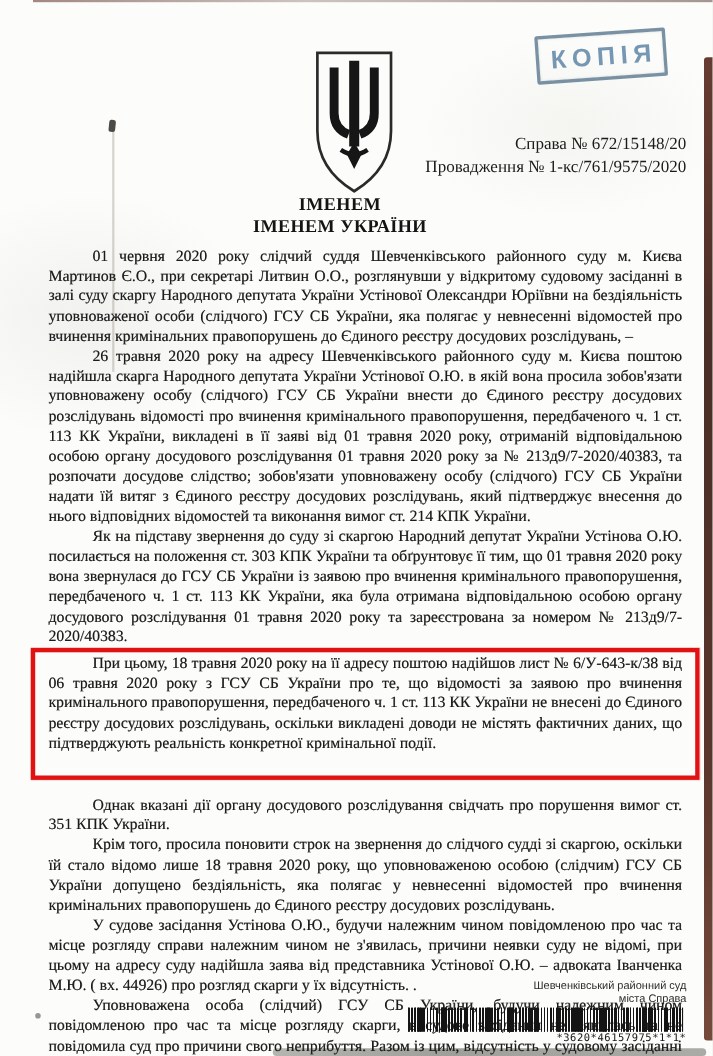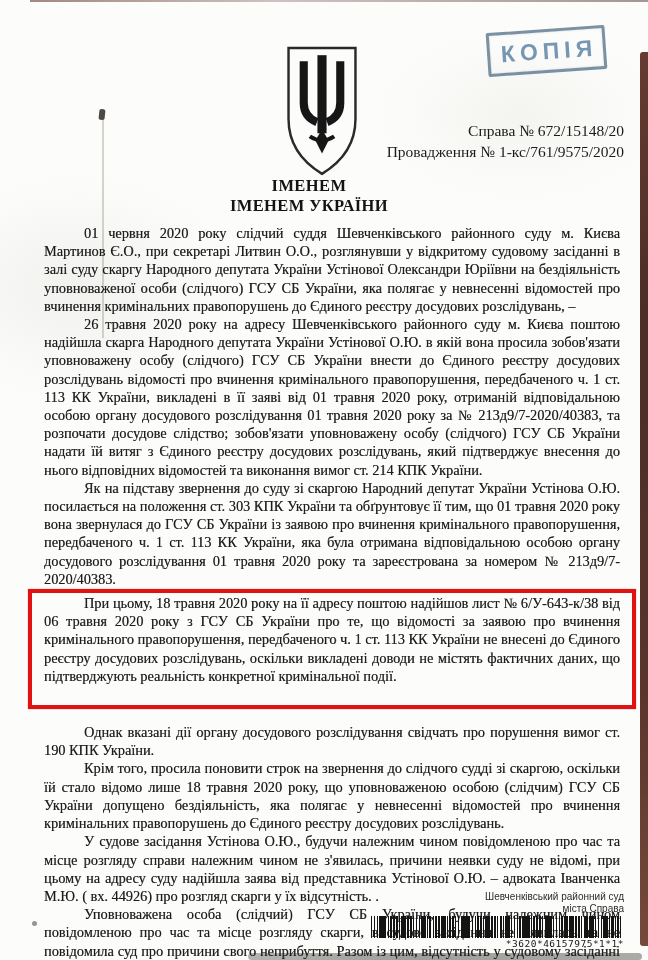--- a/index.html
+++ b/index.html
@@ -117,21 +117,21 @@
     <div>ІМЕНЕМ УКРАЇНИ</div>
   </div>
 
   <div class="body-text">
     <p>01 червня 2020 року слідчий суддя Шевченківського районного суду м. Києва Мартинов Є.О., при секретарі Литвин О.О., розглянувши у відкритому судовому засіданні в залі суду скаргу Народного депутата України Устінової Олександри Юріївни на бездіяльність уповноваженої особи (слідчого) ГСУ СБ України, яка полягає у невнесенні відомостей про вчинення кримінальних правопорушень до Єдиного реєстру досудових розслідувань, –</p>
     <p>26 травня 2020 року на адресу Шевченківського районного суду м. Києва поштою надійшла скарга Народного депутата України Устінової О.Ю. в якій вона просила зобов'язати уповноважену особу (слідчого) ГСУ СБ України внести до Єдиного реєстру досудових розслідувань відомості про вчинення кримінального правопорушення, передбаченого ч. 1 ст. 113 КК України, викладені в її заяві від 01 травня 2020 року, отриманій відповідальною особою органу досудового розслідування 01 травня 2020 року за № 213д9/7-2020/40383, та розпочати досудове слідство; зобов'язати уповноважену особу (слідчого) ГСУ СБ України надати їй витяг з Єдиного реєстру досудових розслідувань, який підтверджує внесення до нього відповідних відомостей та виконання вимог ст. 214 КПК України.</p>
     <p>Як на підставу звернення до суду зі скаргою Народний депутат України Устінова О.Ю. посилається на положення ст. 303 КПК України та обґрунтовує її тим, що 01 травня 2020 року вона звернулася до ГСУ СБ України із заявою про вчинення кримінального правопорушення, передбаченого ч. 1 ст. 113 КК України, яка була отримана відповідальною особою органу досудового розслідування 01 травня 2020 року та зареєстрована за номером № 213д9/7-2020/40383.</p>
     <div class="highlight-box">
       <p>При цьому, 18 травня 2020 року на її адресу поштою надійшов лист № 6/У-643-к/38 від 06 травня 2020 року з ГСУ СБ України про те, що відомості за заявою про вчинення кримінального правопорушення, передбаченого ч. 1 ст. 113 КК України не внесені до Єдиного реєстру досудових розслідувань, оскільки викладені доводи не містять фактичних даних, що підтверджують реальність конкретної кримінальної події.</p>
     </div>
-    <p>Однак вказані дії органу досудового розслідування свідчать про порушення вимог ст. 190 КПК України.</p>
+    <p>Однак вказані дії органу досудового розслідування свідчать про порушення вимог ст. 351 КПК України.</p>
     <p>Крім того, просила поновити строк на звернення до слідчого судді зі скаргою, оскільки їй стало відомо лише 18 травня 2020 року, що уповноваженою особою (слідчим) ГСУ СБ України допущено бездіяльність, яка полягає у невнесенні відомостей про вчинення кримінальних правопорушень до Єдиного реєстру досудових розслідувань.</p>
     <p>У судове засідання Устінова О.Ю., будучи належним чином повідомленою про час та місце розгляду справи належним чином не з'явилась, причини неявки суду не відомі, при цьому на адресу суду надійшла заява від представника Устінової О.Ю. – адвоката Іванченка М.Ю. ( вх. 44926) про розгляд скарги у їх відсутність. .</p>
     <p>Уповноважена особа (слідчий) ГСУ СБ України, будучи належним чином повідомленою про час та місце розгляду скарги, в судове засідання не з'явилась та не повідомила суд про причини свого неприбуття. Разом із цим, відсутність у судовому засіданні особи, бездіяльність якої оскаржується, не перешкоджає розгляду скарги.</p>
   </div>
 
   <div class="court-stamp">
     <div class="line">Шевченківський районний суд</div>
     <div class="line">міста Справа</div>
     <div class="barcode"></div>
     <div class="barcode-num">*3620*46157975*1*1*</div>

